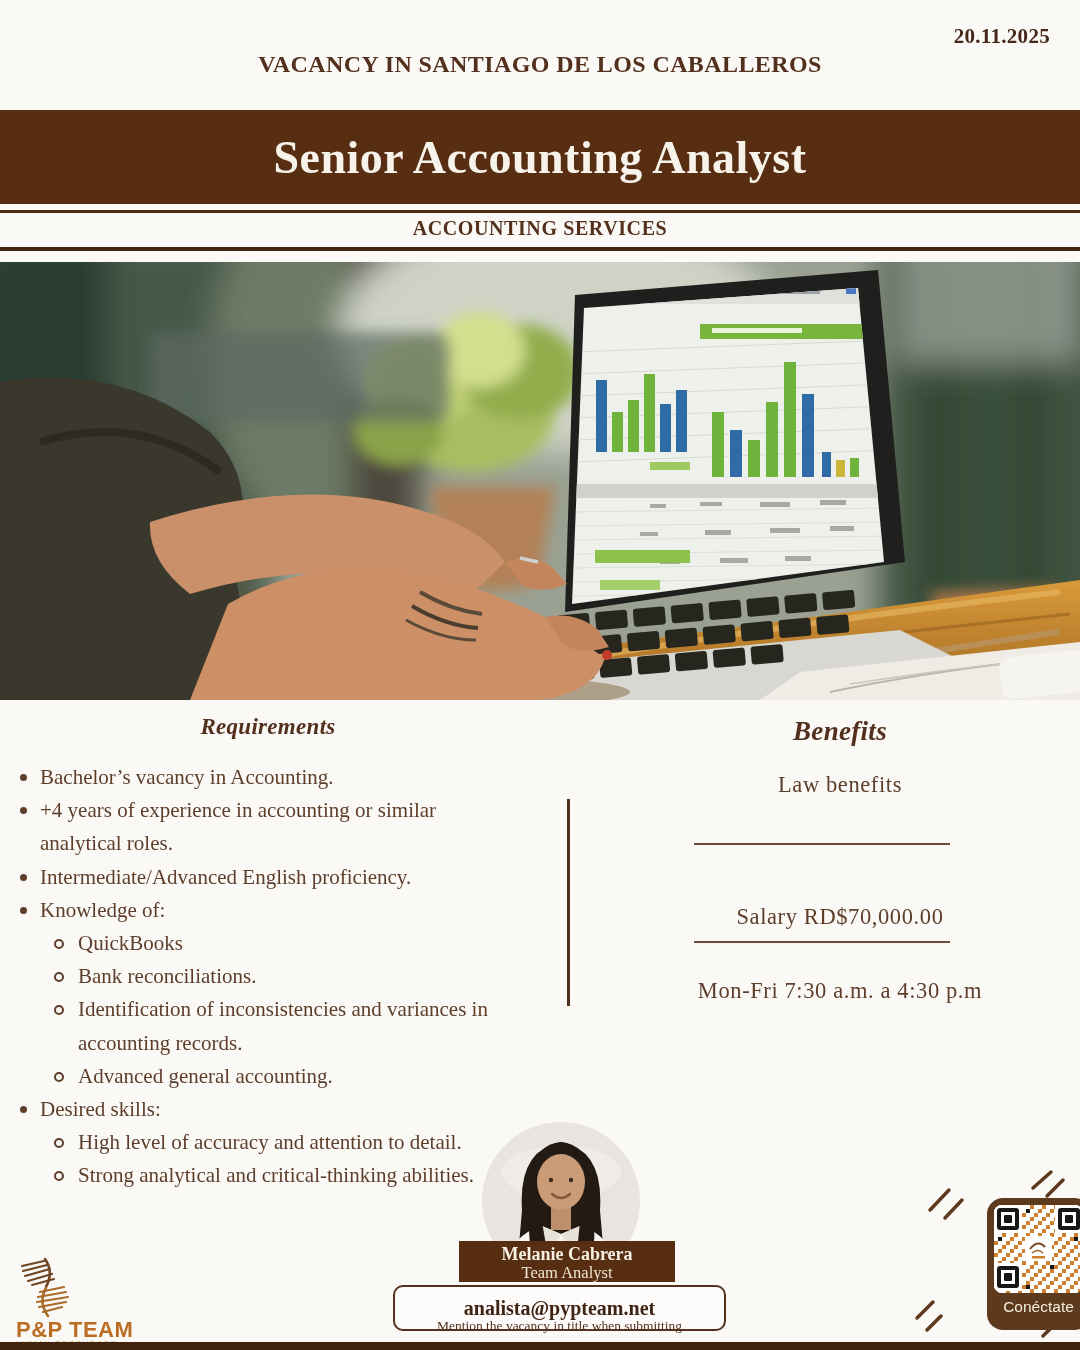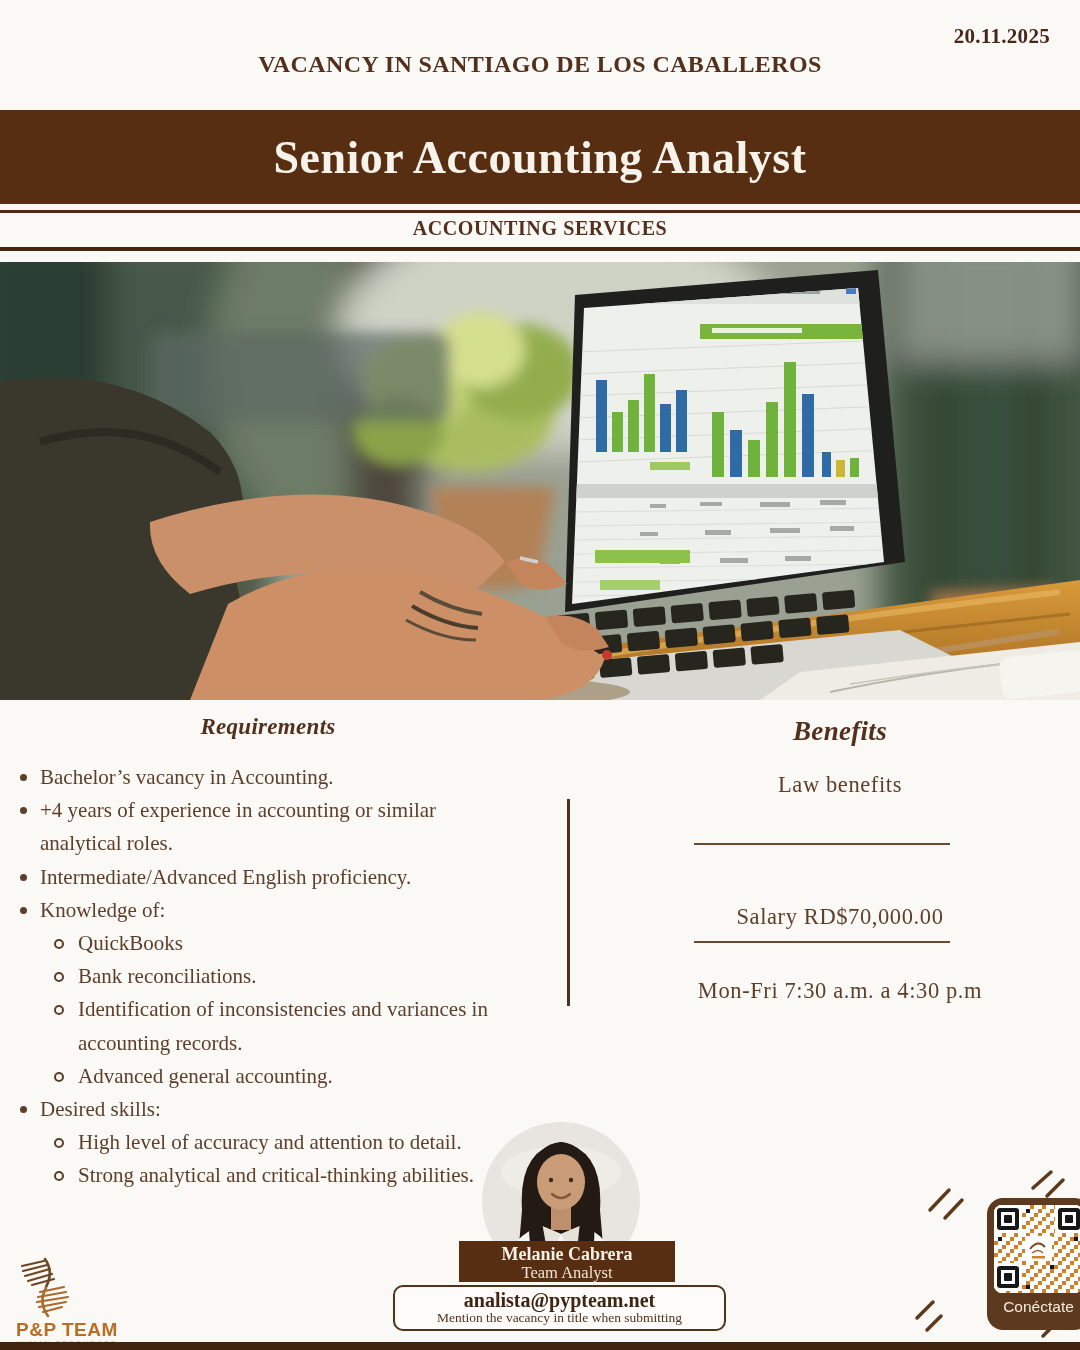--- a/index.html
+++ b/index.html
@@ -49,28 +49,28 @@
   .vline{top:799px;left:567px;width:2.5px;height:207px;background:#4f2f1d;}
 
   
   .avatar{top:1122px;left:482px;width:158px;height:158px;border-radius:50%;overflow:hidden;}
   .nameplate{top:1241px;left:459px;width:216px;height:41px;background:#572e12;color:#f7f0e4;
              text-align:center;z-index:3;}
   .nameplate .nm{display:block;font-weight:bold;font-size:18px;line-height:20px;margin-top:3px;}
   .nameplate .rl{display:block;font-size:16.5px;line-height:17px;color:#efe5d4;}
   .emailbox{top:1285px;left:393px;width:329px;height:42px;background:#fdfcfa;
             border:2.5px solid #53311c;border-radius:10px;text-align:center;z-index:2;}
-  .emailbox .em{display:block;font-weight:bold;font-size:20px;line-height:22px;margin-top:2px;color:#402413;}
+  .emailbox .em{display:block;font-weight:bold;font-size:20px;line-height:22px;margin-top:10px;color:#402413;}
   .emailbox .nt{display:block;font-size:13.5px;line-height:14px;color:#53311c;}
 
   
   .logo{top:1256px;left:16px;width:130px;}
   .logo svg{display:block;margin-left:2px;}
   .logo-title{font-family:"Liberation Sans","DejaVu Sans",sans-serif;font-weight:bold;
-              font-size:19px;color:#bb6d24;letter-spacing:.5px;line-height:19px;}
+              font-size:22px;color:#bb6d24;letter-spacing:.5px;line-height:19px;}
   .logo-sub{font-family:"Liberation Sans","DejaVu Sans",sans-serif;font-size:7.5px;
             color:#d9a869;letter-spacing:1.6px;line-height:10px;}
   .qr-frame{top:1198px;left:947px;width:103px;height:132px;background:#5d3a1e;border-radius:16px;z-index:2;margin-left:40px;}
   .qr-white{margin:7px auto 0;width:89px;height:88px;background:#ffffff;border-radius:8px;overflow:hidden;}
   .qr-label{margin-top:5px;text-align:center;color:#f5eddd;font-size:15.5px;
             font-family:"Liberation Sans","DejaVu Sans",sans-serif;}
   .qr-marks{top:1168px;left:905px;width:175px;height:182px;}
   .bottombar{top:1342px;left:0;width:100%;height:8px;background:#40240f;}
 </style>
 </head>

